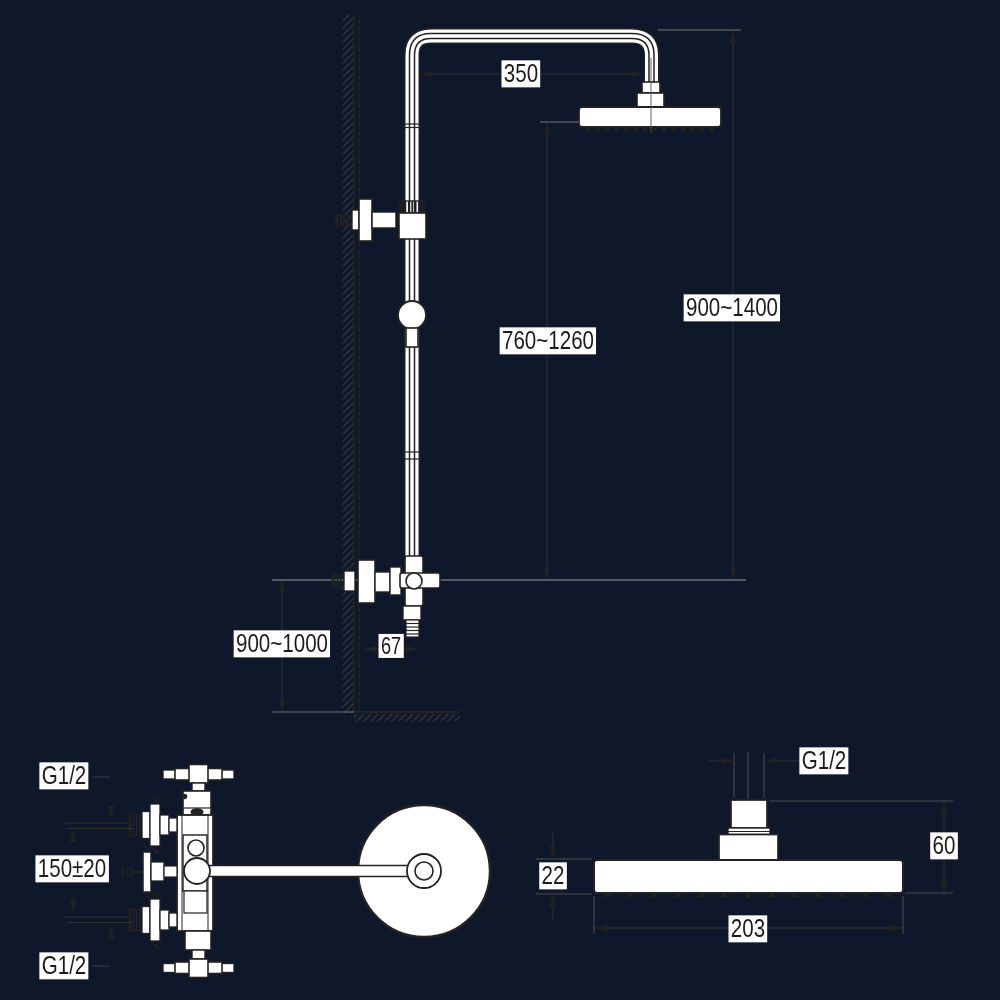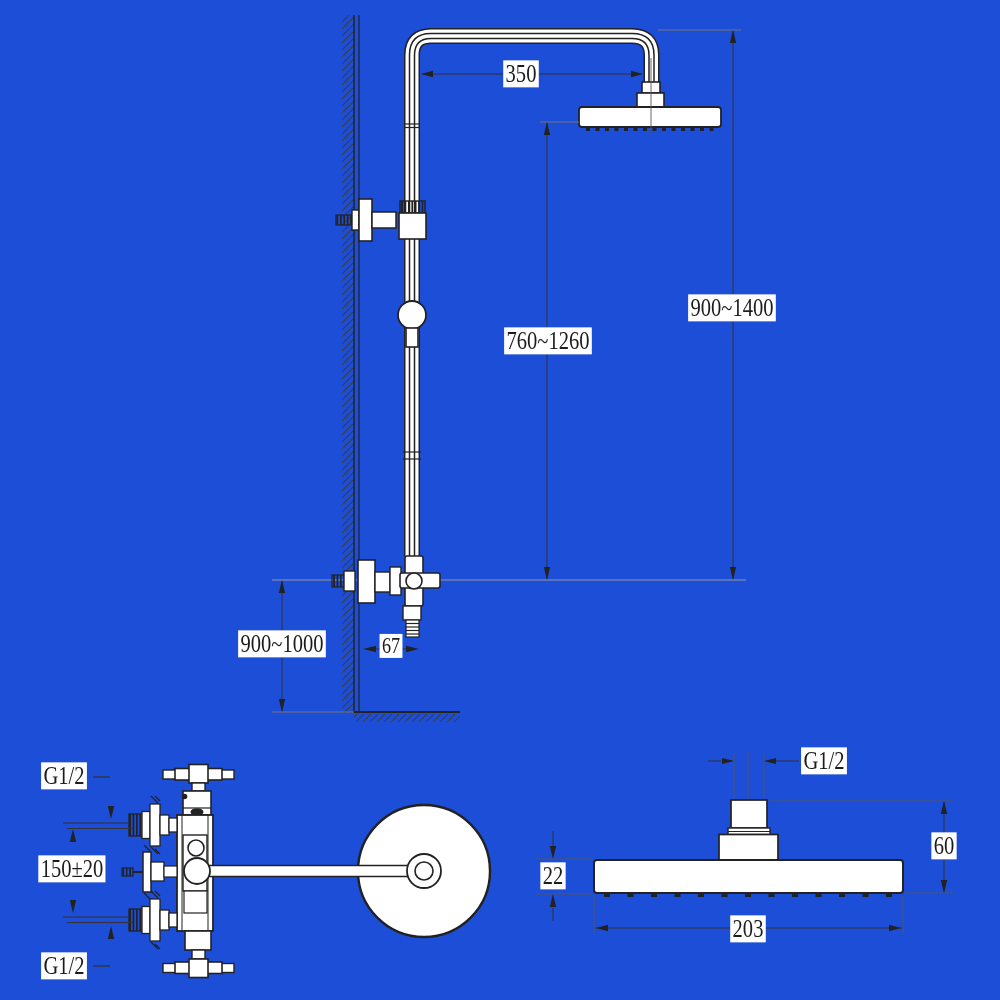--- a/index.html
+++ b/index.html
@@ -1,17 +1,17 @@
 <!DOCTYPE html>
 <html><head>
 <meta charset="utf-8">
 <style>
   html,body{margin:0;padding:0;background:#fff;}
-  #canvas{position:relative;width:1000px;height:1000px;background:#1d4ed8;overflow:hidden;
-          font-family:Liberation Serif, serif;}
+  #canvas{position:relative;width:1000px;height:1000px;background:#0f172a;overflow:hidden;
+          font-family:Liberation Sans, sans-serif;}
   #linework{position:absolute;left:0;top:0;}
   .dim{position:absolute;transform:translate(-50%,-50%) scaleX(0.79);
        font-size:26px;color:#1c1c1c;background:#ffffff;padding:0 3px;
        white-space:nowrap;line-height:1.05;}
   .dim.small{font-size:23px;}
 </style>
 </head>
 <body>
 
 <div id="canvas">

